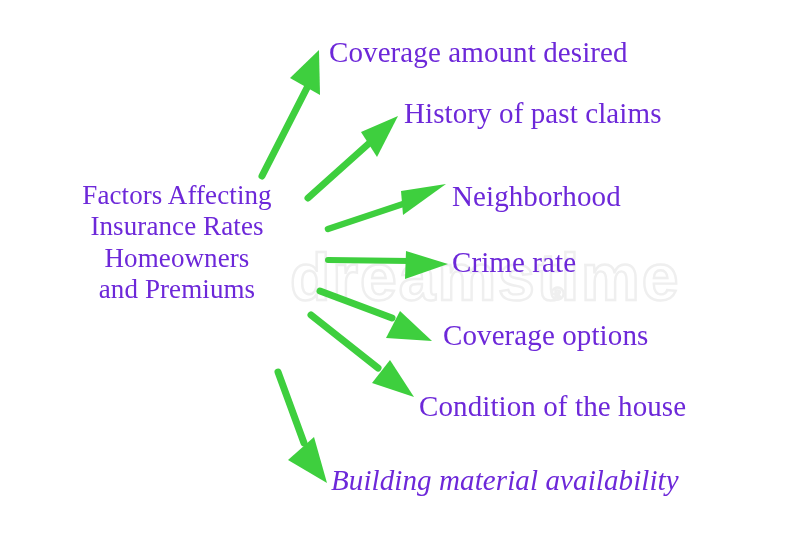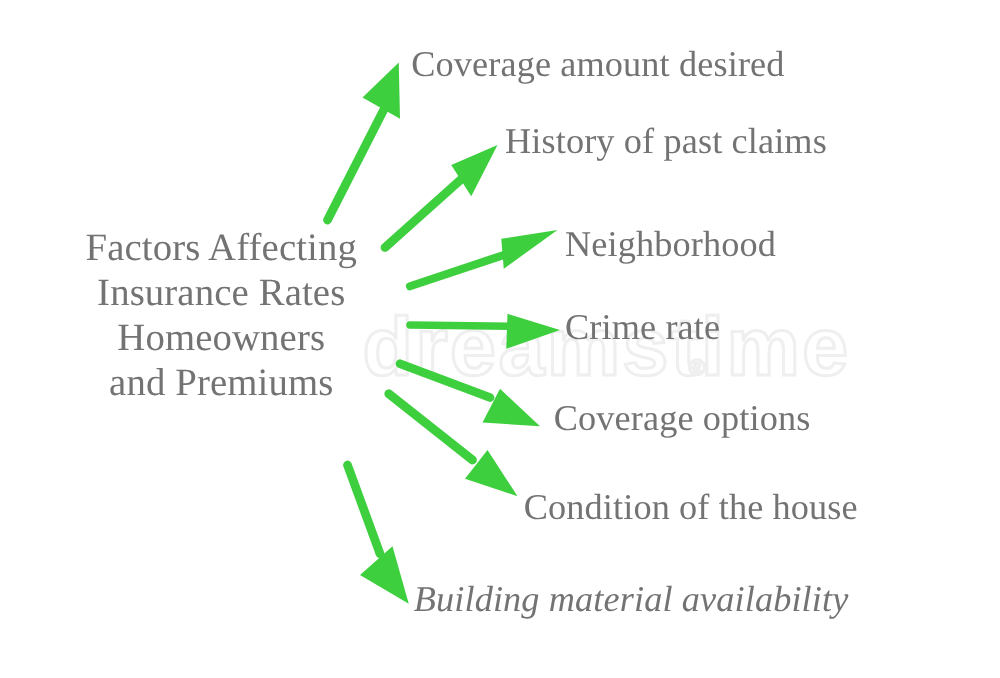--- a/index.html
+++ b/index.html
@@ -28,28 +28,28 @@
   #watermark-layer {
     position: absolute;
     left: 0;
     top: 0;
     width: 800px;
     height: 542px;
     pointer-events: none;
   }
   .node {
     position: absolute;
-    color: #737373;
+    color: #6d28d9;
     font-family: "Liberation Serif", "DejaVu Serif", serif;
     white-space: nowrap;
     line-height: 1.16;
   }
   .node-center {
     text-align: center;
-    font-size: 31px;
+    font-size: 27px;
     letter-spacing: 0.1px;
   }
   .node-leaf {
     font-size: 29px;
     letter-spacing: 0.1px;
   }
 </style>
 </head>
 <body>
 

